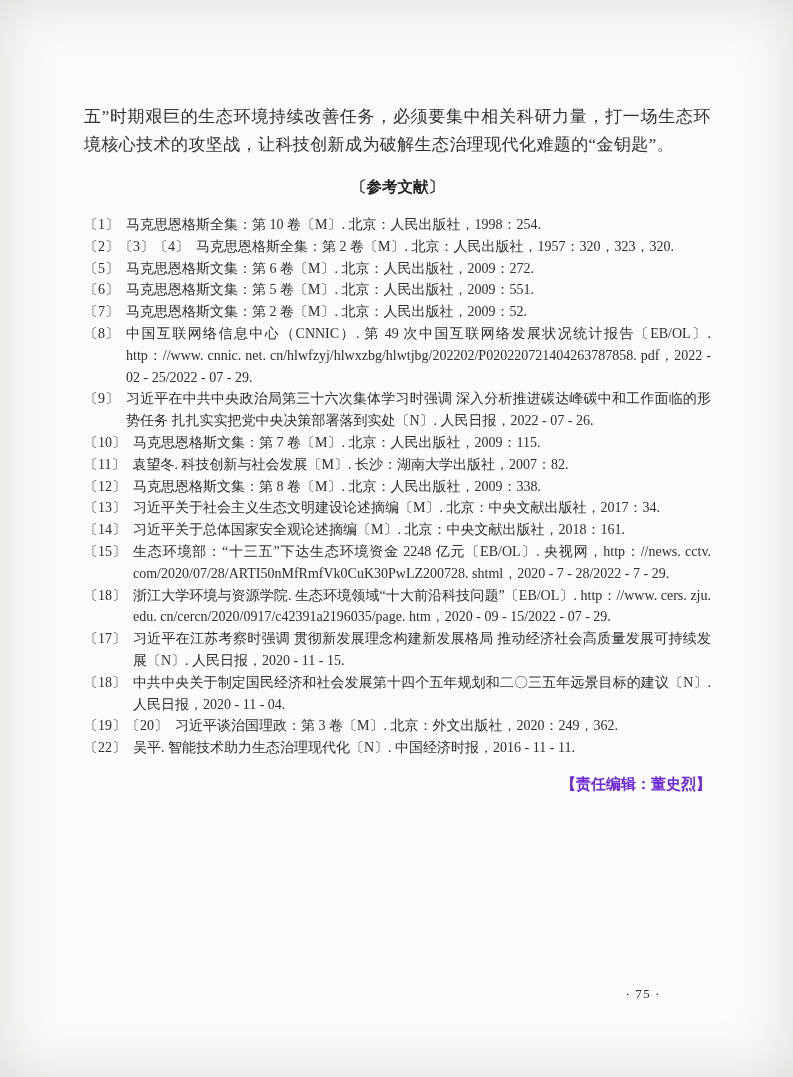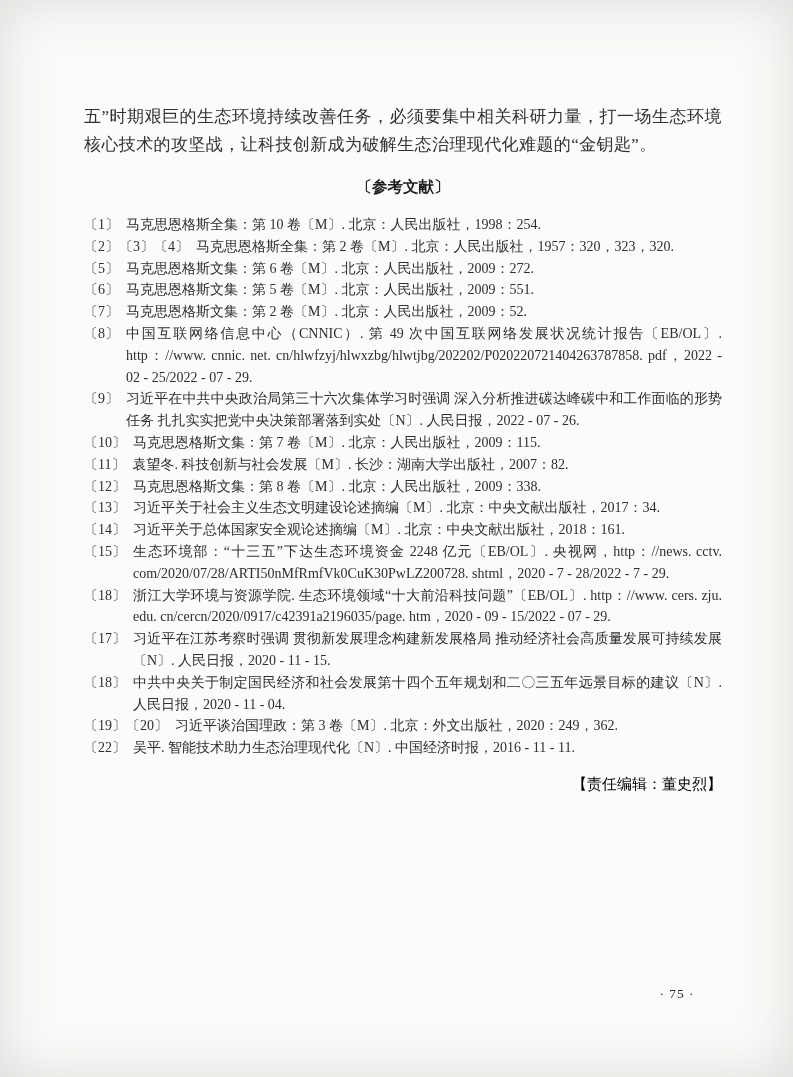--- a/index.html
+++ b/index.html
@@ -13,21 +13,21 @@
     height: 1077px;
     background: #fbfbf9;
     box-shadow: inset 0 0 55px rgba(110,110,105,0.22);
     font-family: "Liberation Serif", "DejaVu Serif", serif;
     color: #2e2e2e;
     overflow: hidden;
   }
   .content {
     position: absolute;
     left: 84px;
-    right: 71px;
+    right: 82px;
     top: 86px;
   }
   .lead-paragraph {
     font-size: 17px;
     line-height: 28px;
     text-align: justify;
     letter-spacing: 0.4px;
     color: #303330;
   }
   .ref-heading {
@@ -55,27 +55,27 @@
   }
   .ref-text {
     flex: 1;
     text-align: justify;
     overflow-wrap: break-word;
     word-break: break-word;
   }
   .editor-line {
     margin-top: 16px;
     text-align: right;
-    font-weight: normal;
+    font-weight: bold;
     font-size: 15px;
-    color: #000000;
+    color: #6d28d9;
   }
   .page-number {
     position: absolute;
-    left: 637px;
+    left: 603px;
     top: 986px;
     width: 80px;
     text-align: center;
     font-size: 13.5px;
     color: #2e2e2e;
     letter-spacing: 1px;
   }
 </style>
 </head>
 <body>

